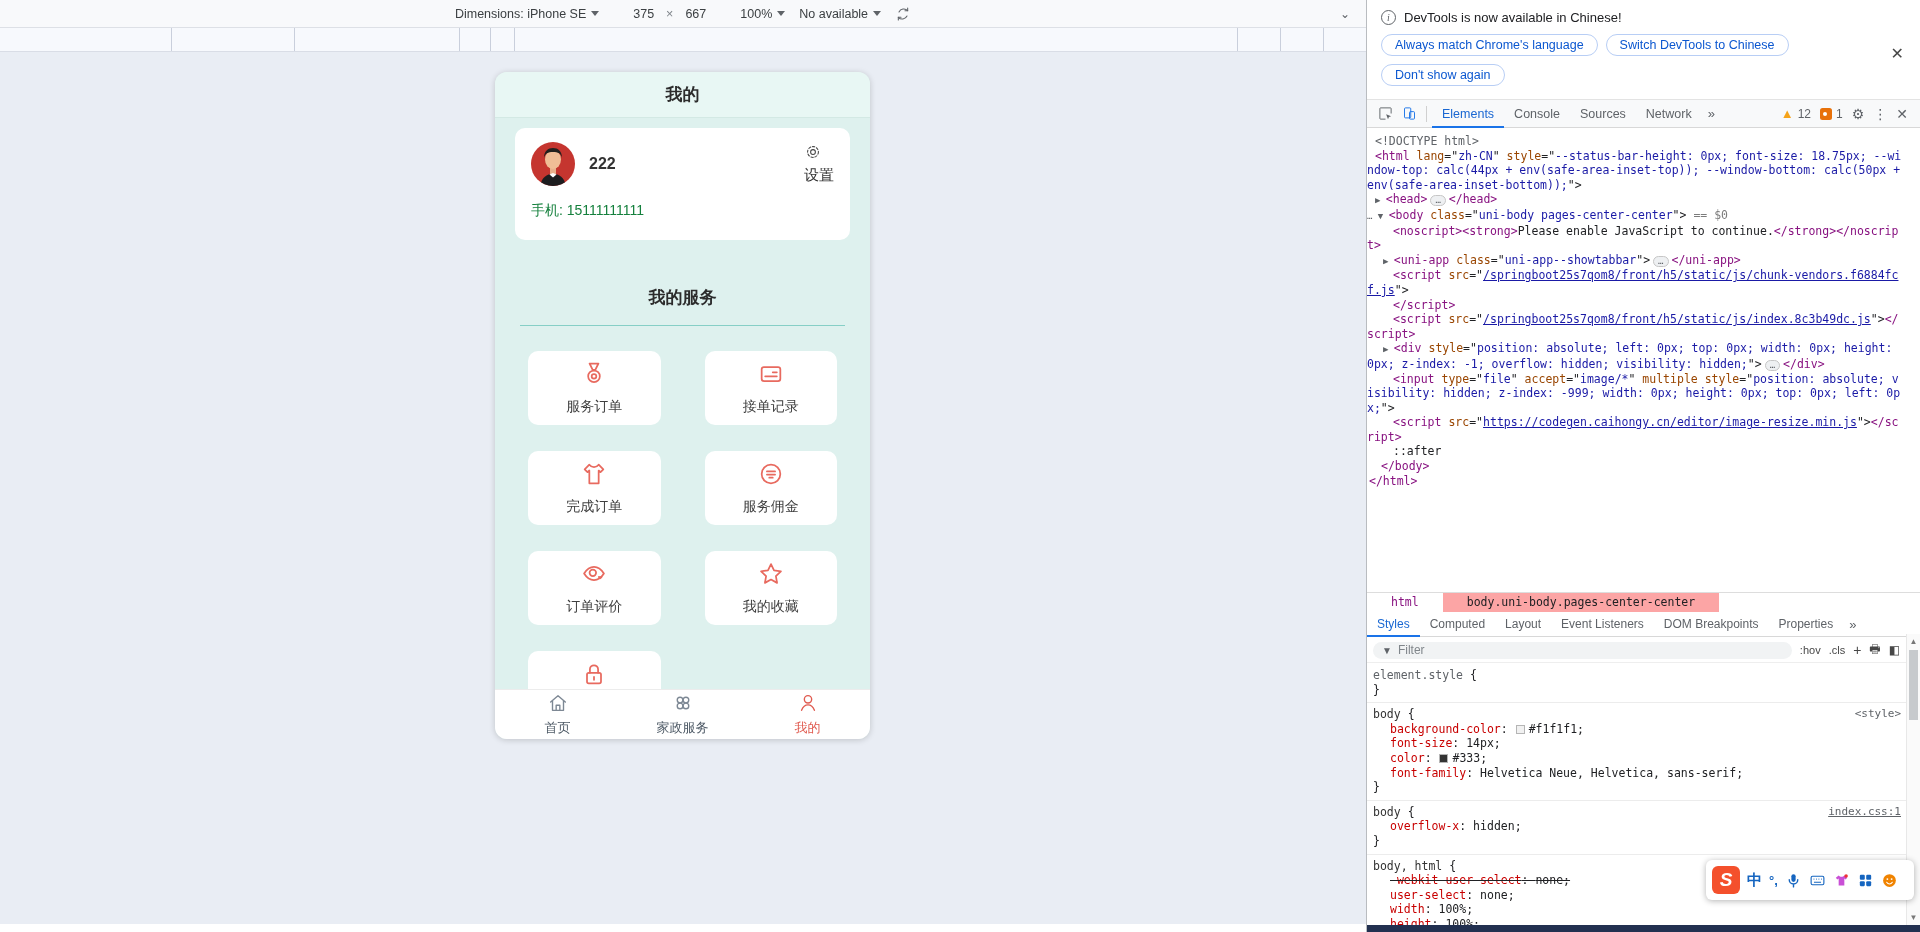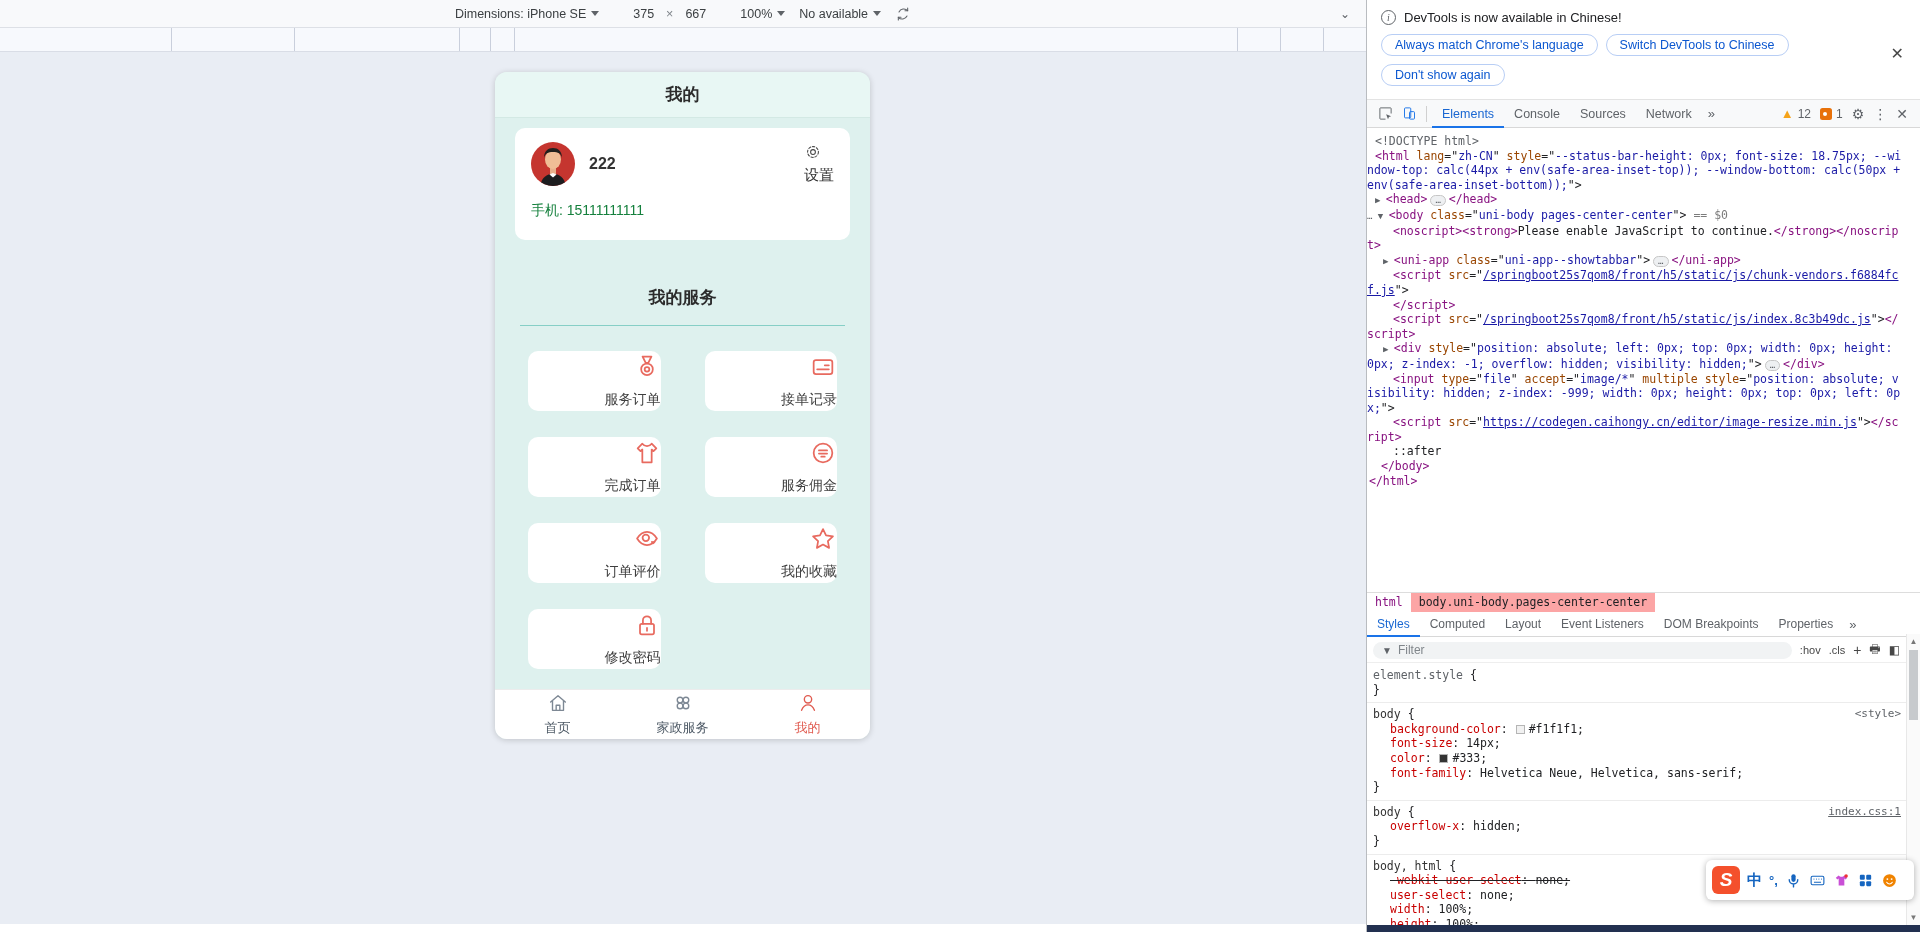--- a/index.html
+++ b/index.html
@@ -31,22 +31,22 @@
   .profile-row1 { display:flex; align-items:center; }
   .avatar { width:44px; height:44px; border-radius:50%; overflow:hidden; flex:0 0 44px; }
   .avatar svg { width:44px; height:44px; display:block; }
   .profile-name { margin-left:14px; font-size:16px; font-weight:bold; color:#333; }
   .settings { margin-left:auto; display:flex; align-items:flex-start; gap:5px; font-size:15px; color:#333; cursor:pointer;flex-direction:column; }
   .settings svg { width:18px; height:18px; fill:none; stroke:#444; stroke-width:1.4; stroke-linecap:round; }
   .profile-row2 { margin-top:16px; font-size:14px; color:#15803d; }
   .services-title { margin-top:46px; text-align:center; font-size:17px; font-weight:bold; color:#2c2c2c; }
   .services-underline { width:325px; height:1px; background:#86cfc6; margin:16px auto 0; }
   .grid { margin:25px 33px 0; display:grid; grid-template-columns:1fr 1fr; column-gap:44px; row-gap:26px; }
-  .svc { height:60px; background:#fff; border-radius:10px; display:flex; flex-direction:column;
-         align-items:flex-end; justify-content:center; cursor:pointer; }
+  .svc { height:74px; background:#fff; border-radius:10px; display:flex; flex-direction:column;
+         align-items:center; justify-content:center; cursor:pointer; }
   .svc svg { width:28px; height:28px; fill:none; stroke:#e86a5f; stroke-width:1.5; stroke-linecap:round; stroke-linejoin:round; }
   .svc-label { margin-top:5px; font-size:14px; color:#3f3f3f; line-height:19px; }
   .tabbar { position:absolute; bottom:0; left:0; right:0; height:50px; background:#fff; border-top:1px solid #ececec;
             display:flex; z-index:5; }
   .tab { flex:1; display:flex; flex-direction:column; align-items:center; justify-content:center; gap:2px;
          font-size:13px; color:#4e5a66; cursor:pointer; }
   .tab svg { width:22px; height:22px; fill:none; stroke:#7d8894; stroke-width:1.5; stroke-linecap:round; stroke-linejoin:round; }
   .tab.active { color:#e05b50; }
   .tab.active svg { stroke:#e05b50; }
 
@@ -82,21 +82,21 @@
   .tree-line { white-space:pre-wrap; word-break:break-all; cursor:default; }
   .c-d { color:#5f6368; } .c-t { color:#881280; } .c-a { color:#994500; }
   .c-v { color:#1a1aa6; } .c-p { color:#202124; } .c-m { color:#7c7c7c; }
   .c-l { color:#1a1aa6; text-decoration:underline; cursor:pointer; }
   .c-arr { color:#5f6368; font-size:9px; }
   .c-e { display:inline-block; background:#eef0f2; border:1px solid #c6c6c6; border-radius:8px; font-size:9px;
          line-height:9px; padding:0 4px; color:#5f6368; margin:0 3px; text-indent:0; cursor:pointer; }
 
   .breadcrumb { position:absolute; top:592px; left:0; right:0; height:20px; border-top:1px solid #dddddd;
                 display:flex; align-items:stretch; font-family:"DejaVu Sans Mono",monospace; font-size:11.5px; }
-  .crumb { padding:2px 8px; color:#881280; cursor:pointer;text-align:center; }
+  .crumb { padding:2px 24px; color:#881280; cursor:pointer;text-align:center; }
   .crumb.selected { background:#fca5a5; color:#202124; }
 
   .styles-tabs { position:absolute; top:612px; left:0; right:0; height:25px; display:flex; align-items:center;
                  border-bottom:1px solid #d8d8d8; background:#fff; font-size:12px; color:#5f6368; }
   .styles-tab { height:25px; display:flex; align-items:center; padding:0 10px; cursor:pointer; }
   .styles-tab.active { color:#1967d2; box-shadow:inset 0 -2px 0 #1a73e8; }
 
   .filter-row { position:absolute; top:638px; left:0; right:14px; height:25px; display:flex; align-items:center;
                 gap:8px; padding:0 6px; border-bottom:1px solid #eeeeee; }
   .filter-input { flex:1; height:17px; background:#f1f3f4; border-radius:10px; display:flex; align-items:center;

